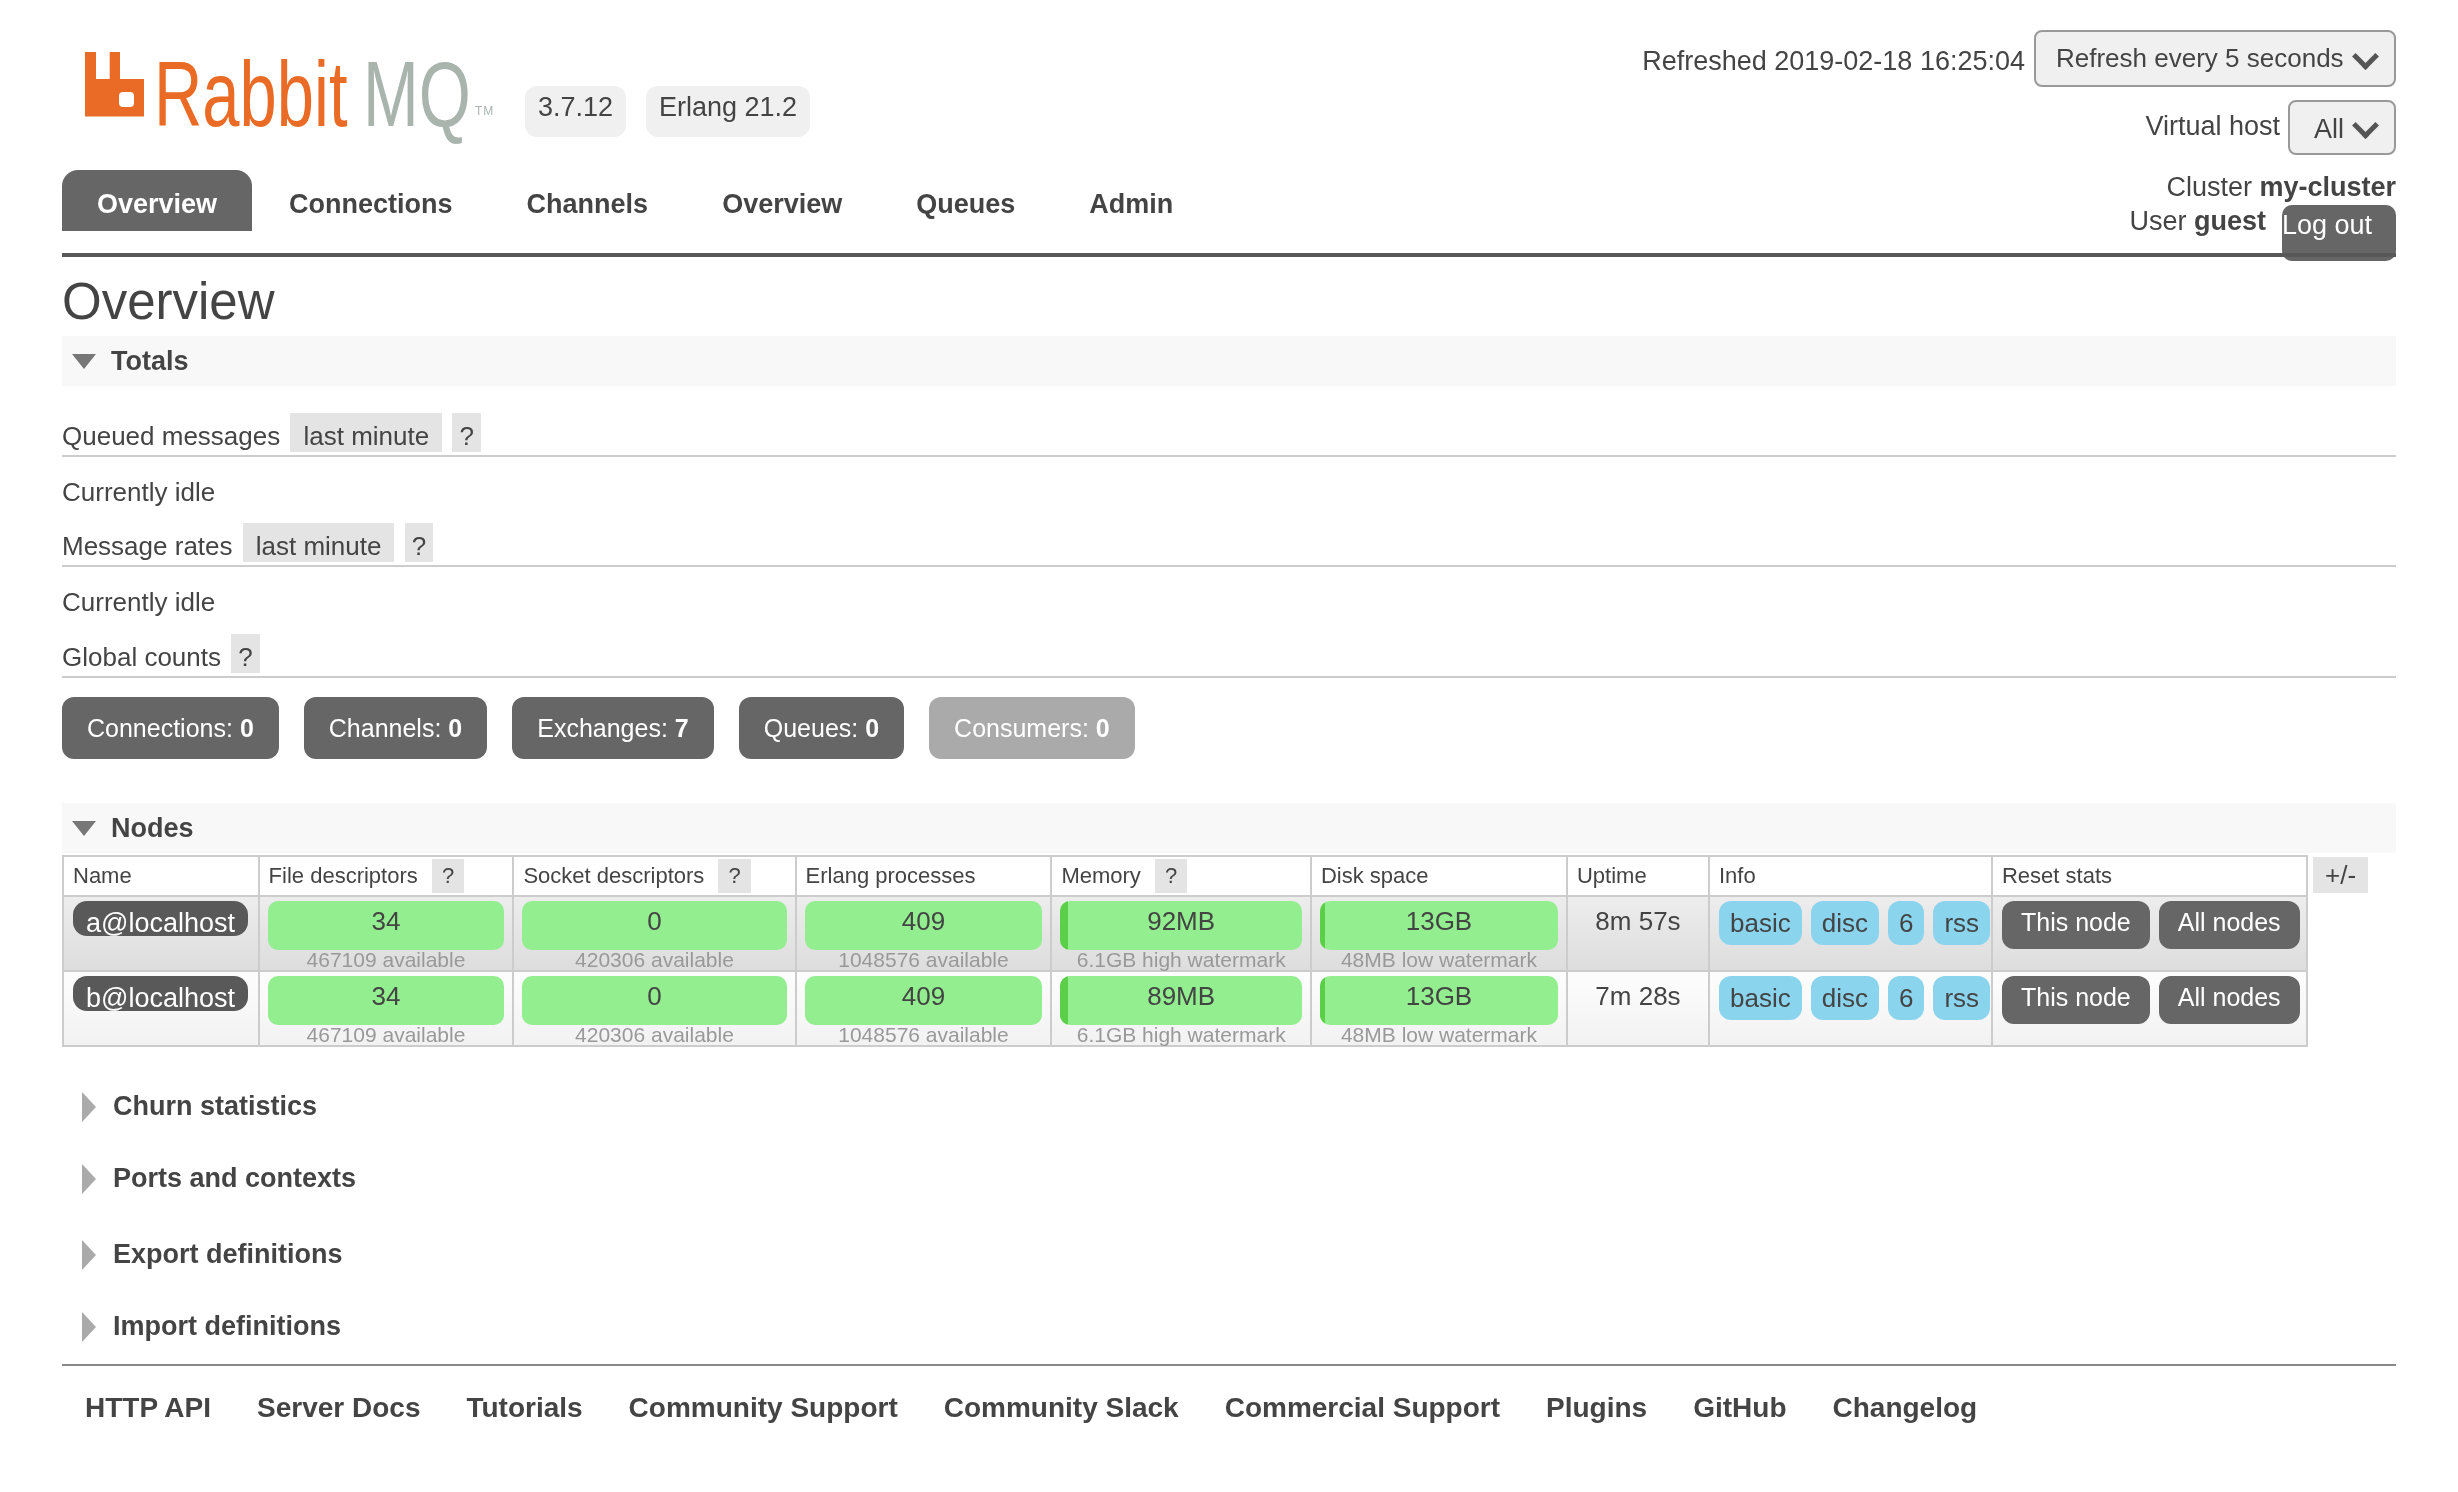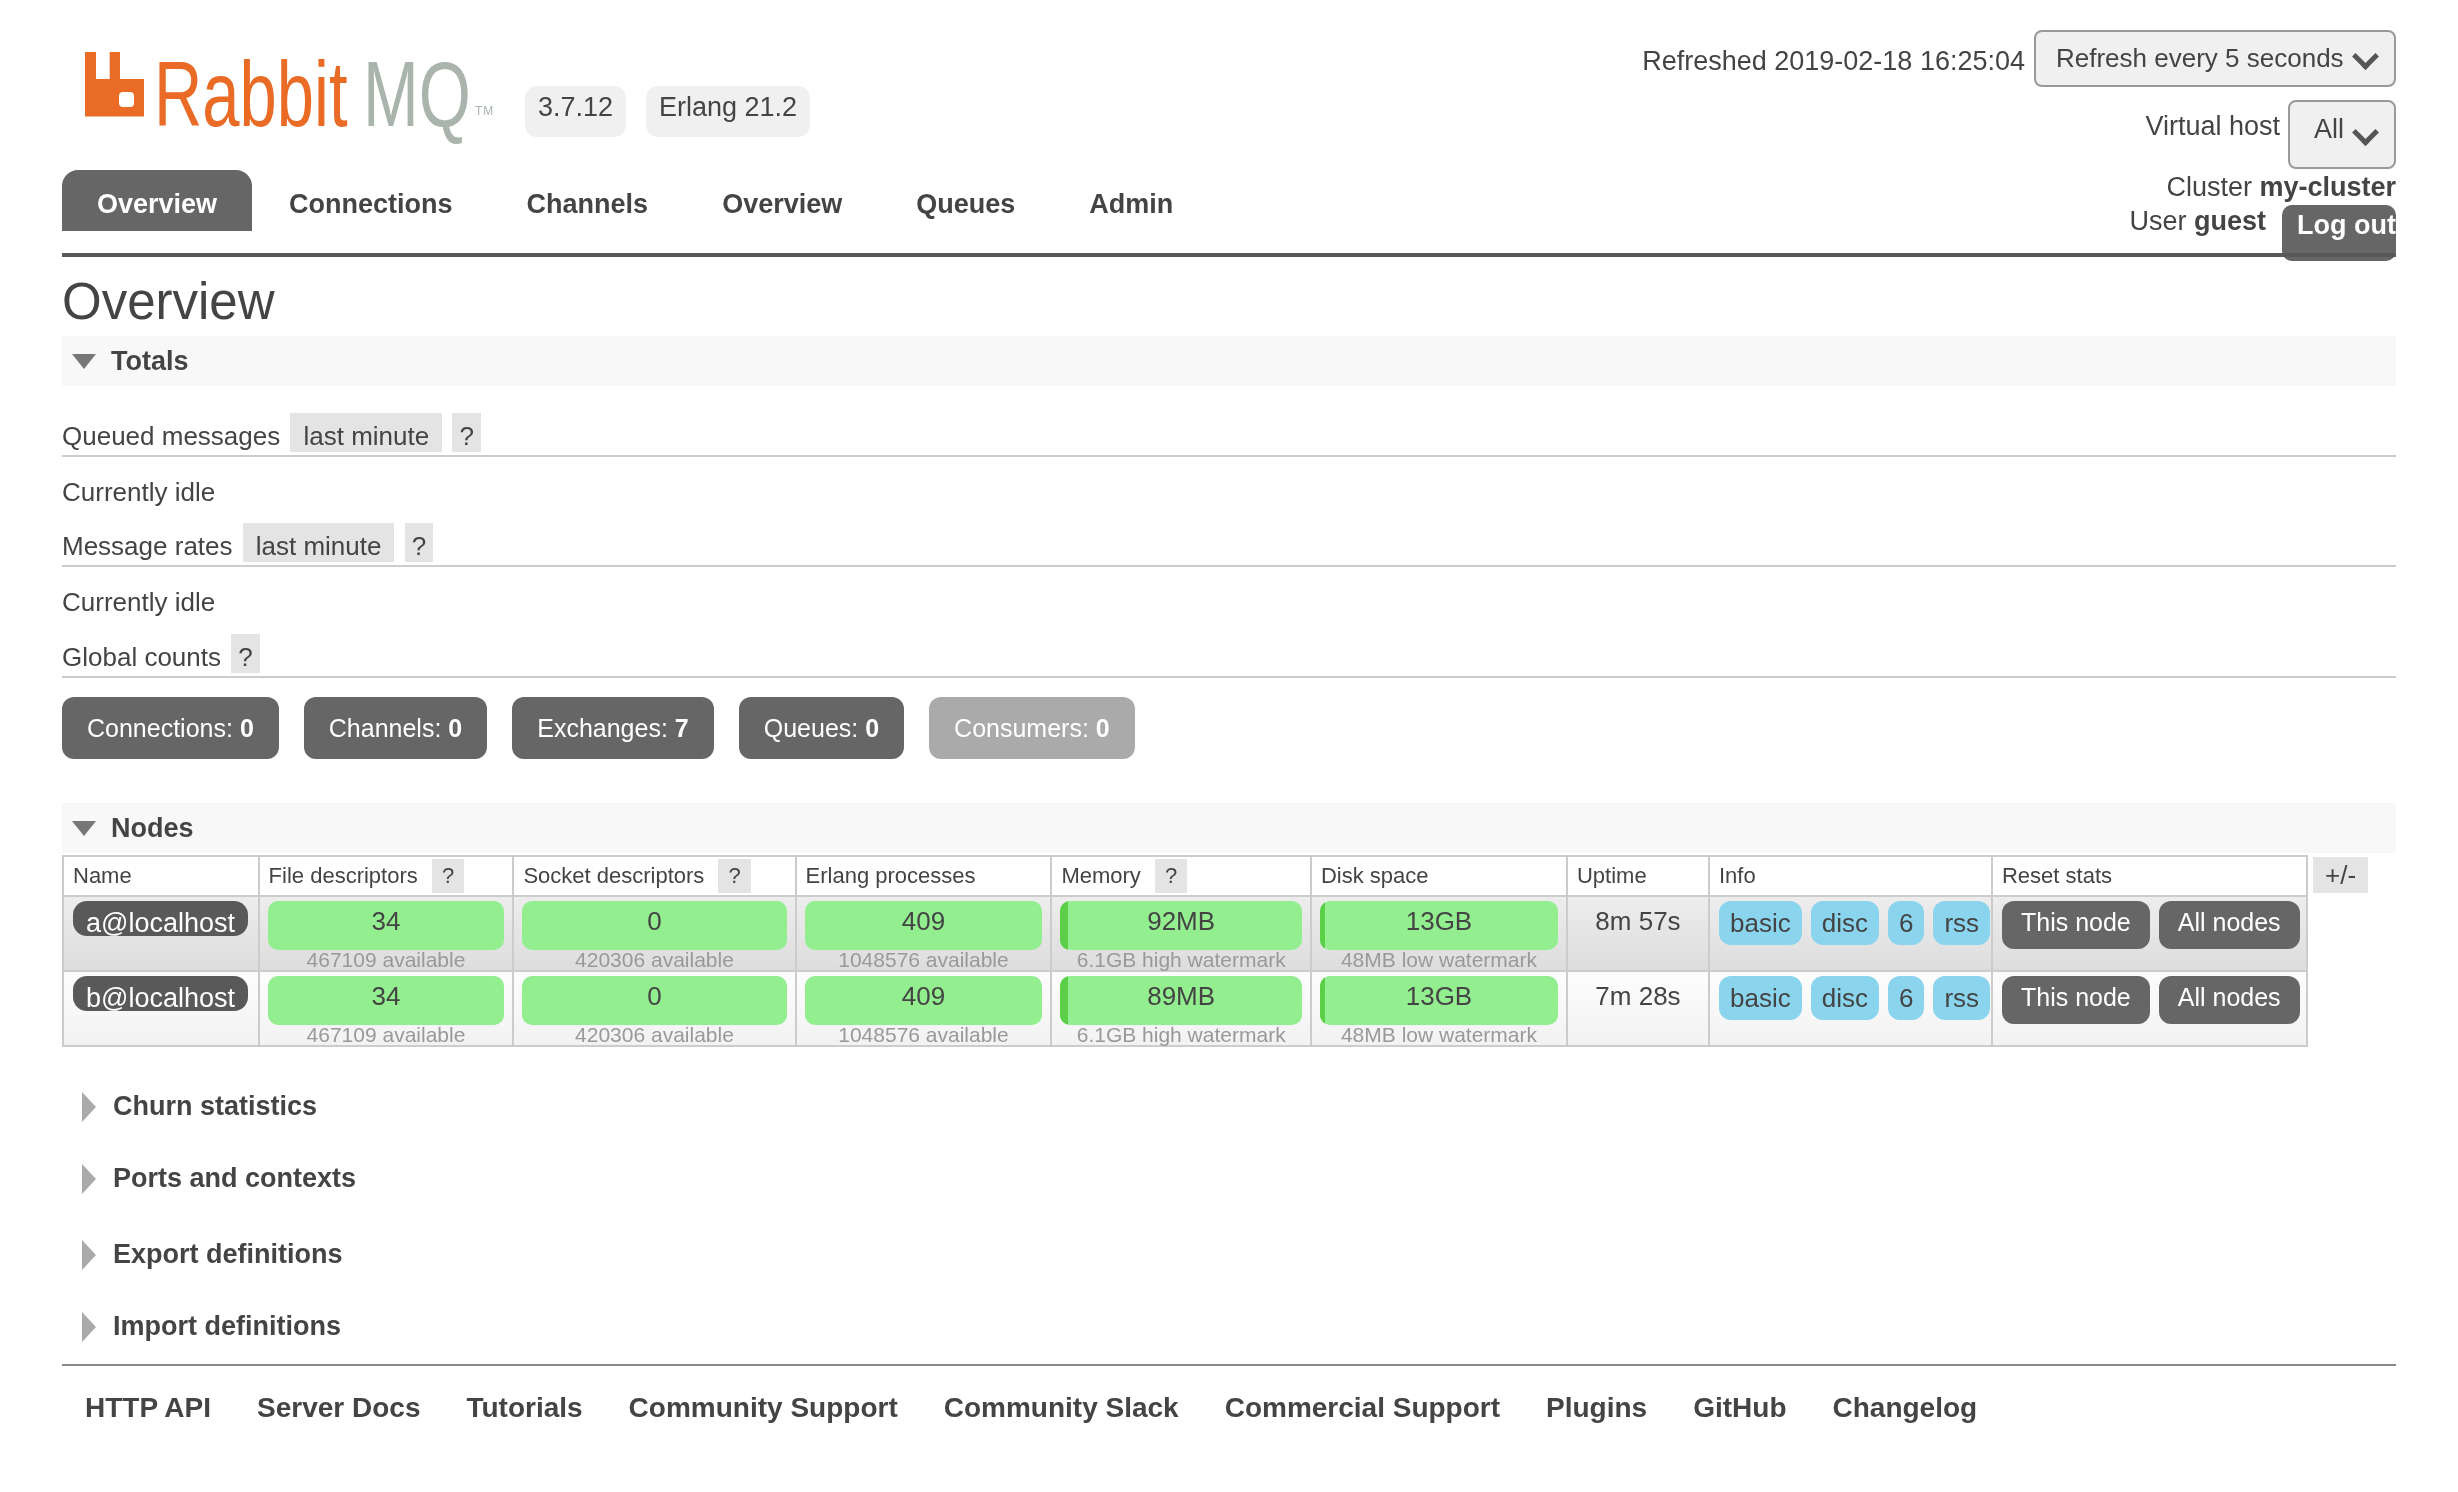--- a/index.html
+++ b/index.html
@@ -12,28 +12,28 @@
 #vb1 { left:525px; }
 #vb2 { left:646px; }
 #topright { position:absolute; right:62px; top:0; text-align:right; }
 .trrow { position:absolute; right:0; white-space:nowrap; }
 #trr1 { top:46px; }
 #trr2 { top:111px; }
 #trr3 { top:172px; }
 #trr4 { top:206px; }
 .sel-box { display:inline-block; background:#f0f0f0; border:2px solid #999; border-radius:8px; text-align:left; position:relative; color:#444; }
 #sel1 { position:absolute; width:362px; height:57px; line-height:53px; right:0; top:-16px; padding-left:20px; font-size:26px; }
-#sel2 { position:absolute; width:108px; height:69px; line-height:55px; right:0; top:-11px; padding-left:24px; font-size:27px; }
+#sel2 { position:absolute; width:108px; height:55px; line-height:55px; right:0; top:-11px; padding-left:24px; font-size:27px; }
 .chev { position:absolute; right:16px; top:50%; width:22px; height:22px; margin-top:-16px; }
 .chev:before { content:""; position:absolute; left:0; top:4px; width:14px; height:14px; border-right:5px solid #555; border-bottom:5px solid #555; transform:rotate(45deg); }
 #trr1 { font-size:27px; padding-right:371px; }
 #trr2 { font-size:27px; padding-right:116px; }
 #trr3, #trr4 { font-size:27px; }
 #trr4 { padding-right:130px; }
-#logout { position:absolute; right:0; top:-1px; width:114px; height:56px; line-height:40px; background:#666; color:#fff; text-align:right; border-radius:10px; font-size:27px;font-weight:bold; }
+#logout { position:absolute; right:0; top:-1px; width:114px; height:56px; line-height:40px; background:#666; color:#fff; text-align:left; border-radius:10px; font-size:27px; }
 #tabs { position:absolute; left:62px; top:170px; list-style:none; white-space:nowrap; }
 #tabs li { display:inline-block; height:61px; line-height:69px; padding:0 37px; font-weight:bold; font-size:27px; color:#444; }
 #tabs li.sel { background:#666; color:#fff; border-radius:16px 16px 0 0; padding:0 35px; }
 #menuline { position:absolute; left:62px; right:62px; top:253px; height:4px; background:#585858; }
 #main { margin:0 62px; }
 h1 { font-size:51px; font-weight:normal; color:#444; line-height:51px; margin-top:19px; }
 .secthead { height:50px; line-height:50px; background:#f8f8f8; font-weight:bold; font-size:27px; color:#444; position:relative; padding-left:49px; }
 .secthead .tri { position:absolute; left:10px; top:18px; width:0; height:0; border-left:12px solid transparent; border-right:12px solid transparent; border-top:15px solid #777; }
 #totals-bar { margin-top:9px; }
 #nodes-bar { margin-top:44px; }

